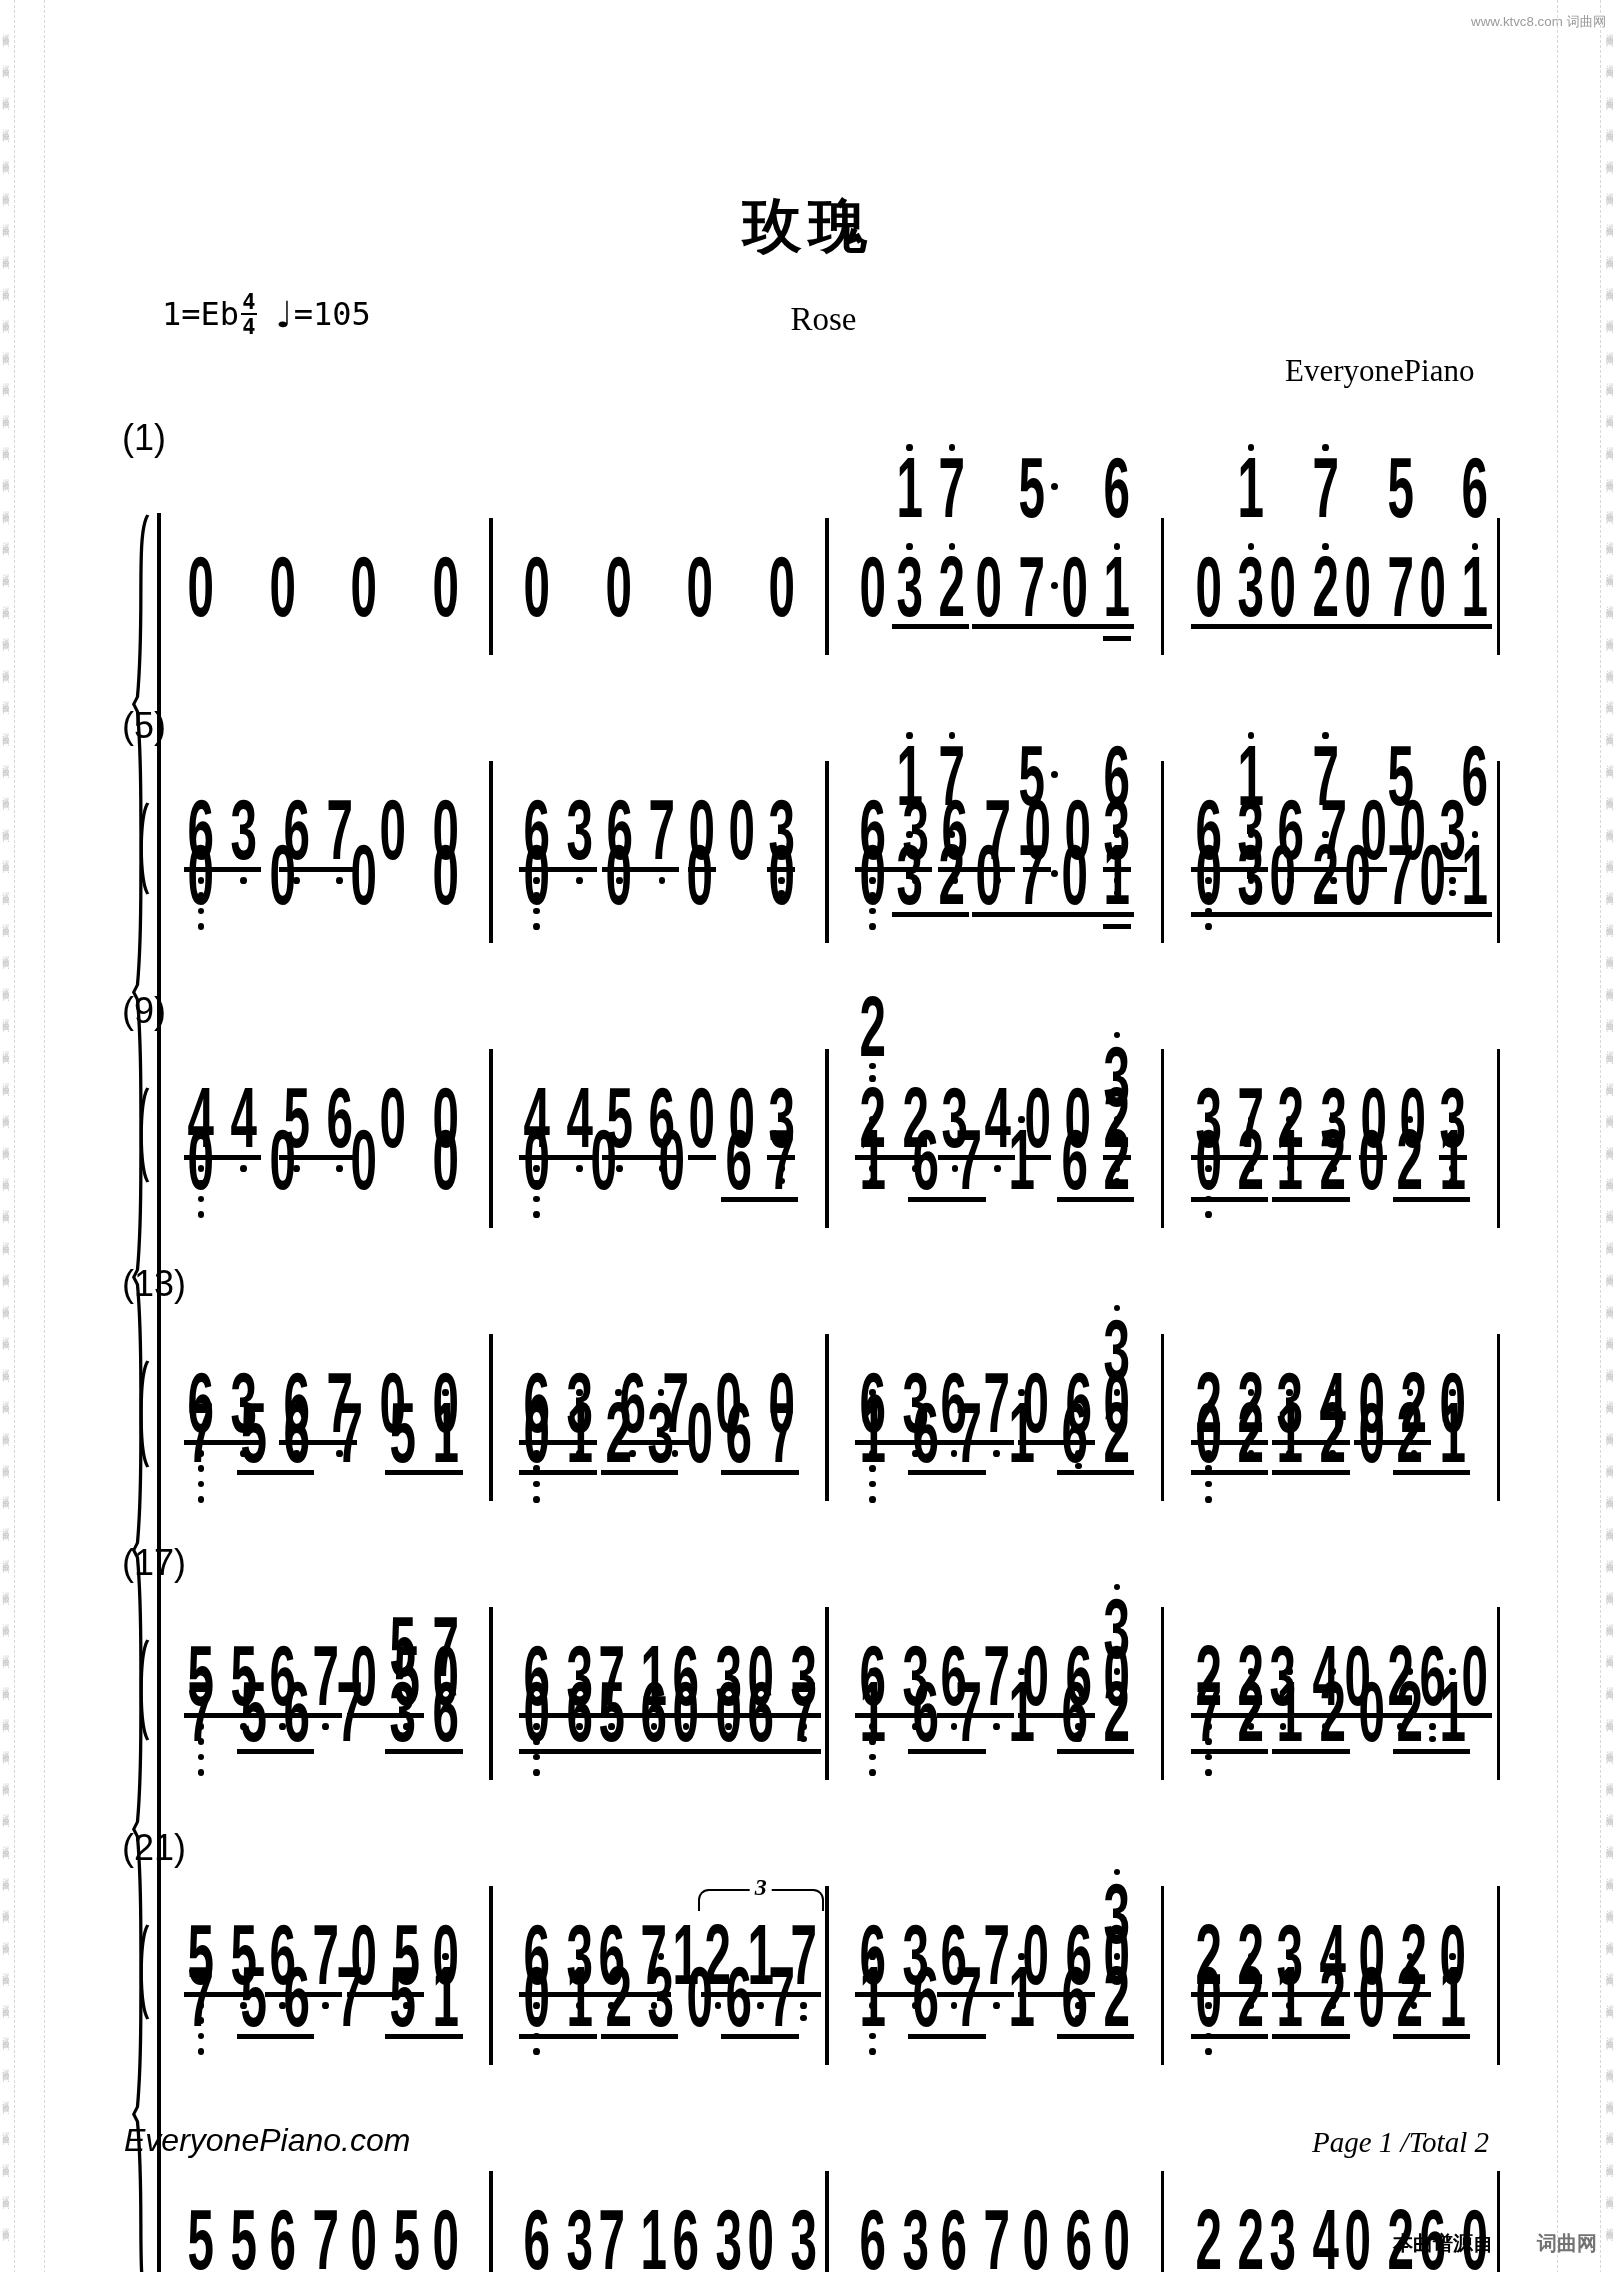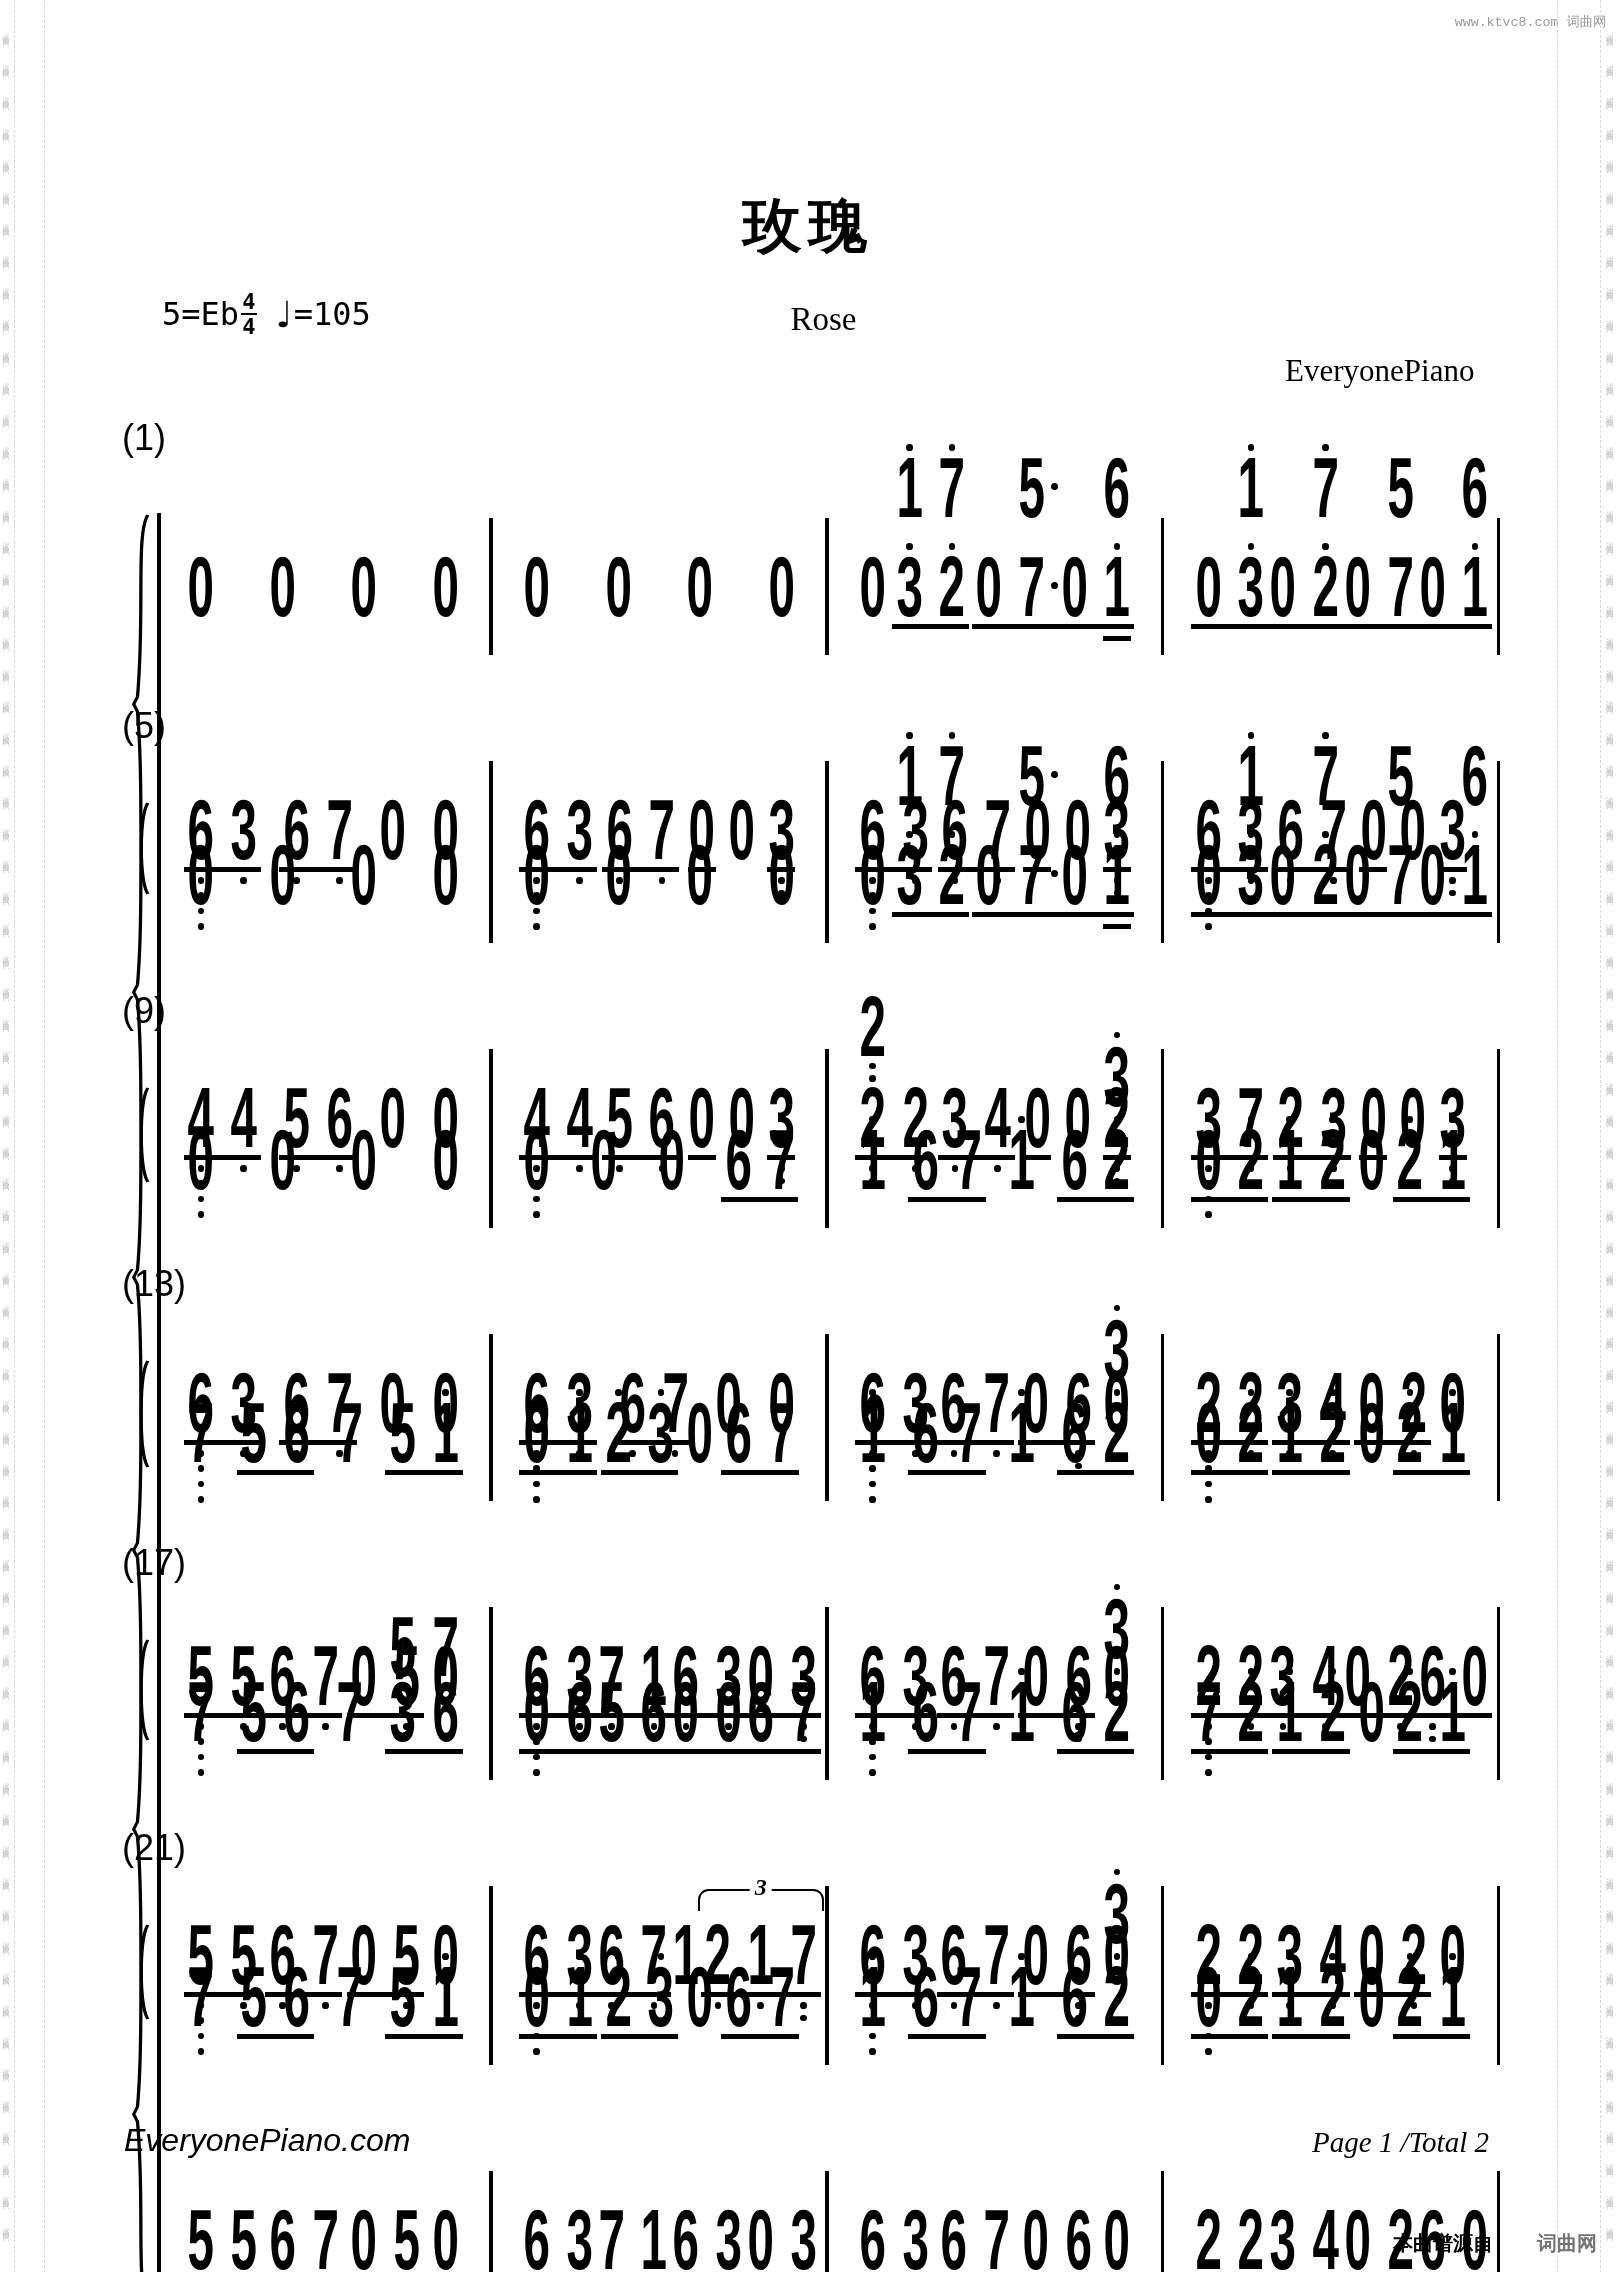--- a/index.html
+++ b/index.html
@@ -15,21 +15,21 @@
   .keyline{position:absolute;left:162px;top:290px;display:flex;align-items:center;
            font-family:"DejaVu Sans Mono",monospace;font-size:32px;font-weight:500;}
   .frac{display:inline-flex;flex-direction:column;align-items:center;margin-left:2px;
         font-size:22px;line-height:23px;font-weight:700;}
   .frac .fnum{border-bottom:2.7px solid #000;padding:0 1.3px;}
   .tempo{margin-left:18.6px;display:flex;align-items:center;}
   .noteglyph{font-size:36px;margin-right:1.3px;font-family:"DejaVu Sans",sans-serif;}
   .credit{position:absolute;left:1285px;top:332px;font-family:"Liberation Serif",serif;font-size:31px;margin-top:21px;}
 
   
-  .wm-top{position:absolute;top:13.3px;right:10.7px;font-family:Liberation Mono, monospace;
+  .wm-top{position:absolute;top:13.3px;right:10.7px;font-family:Liberation Sans, sans-serif;
           font-size:13.3px;color:#9a9a9a;}
   .side{position:absolute;top:27px;height:2238px;writing-mode:vertical-rl;text-orientation:upright;
         font-size:8px;line-height:8px;letter-spacing:2.7px;word-spacing:12px;color:#c9c9c9;white-space:nowrap;overflow:hidden;}
   .side.l{left:1.3px;} .side.r{left:1605px;}
   .vdash{position:absolute;top:0;bottom:0;width:0;border-left:1.3px dashed #d8d8d8;}
 
   
   #systems{position:absolute;inset:0;}
   .system{position:absolute;left:157px;width:1343px;height:506px;}
   .snum{position:absolute;left:-35px;top:0;font-size:36px;line-height:39px;font-weight:500;}
@@ -85,21 +85,21 @@
   <div class="side l" id="side-l" style="color: rgb(201, 201, 201);">词曲网 词曲网 词曲网 词曲网 词曲网 词曲网 词曲网 词曲网 词曲网 词曲网 词曲网 词曲网 词曲网 词曲网 词曲网 词曲网 词曲网 词曲网 词曲网 词曲网 词曲网 词曲网 词曲网 词曲网 词曲网 词曲网 词曲网 词曲网 词曲网 词曲网 词曲网 词曲网 词曲网 词曲网 词曲网 词曲网 词曲网 词曲网 词曲网 词曲网 词曲网 词曲网 词曲网 词曲网 词曲网 词曲网 词曲网 词曲网 词曲网 词曲网 词曲网 词曲网 词曲网 词曲网 词曲网 词曲网 词曲网 词曲网 词曲网 词曲网 词曲网 词曲网 词曲网 词曲网 词曲网 词曲网 词曲网 词曲网 词曲网 词曲网 </div>
   <div class="side r" id="side-r" style="color: rgb(201, 201, 201);">词曲网 词曲网 词曲网 词曲网 词曲网 词曲网 词曲网 词曲网 词曲网 词曲网 词曲网 词曲网 词曲网 词曲网 词曲网 词曲网 词曲网 词曲网 词曲网 词曲网 词曲网 词曲网 词曲网 词曲网 词曲网 词曲网 词曲网 词曲网 词曲网 词曲网 词曲网 词曲网 词曲网 词曲网 词曲网 词曲网 词曲网 词曲网 词曲网 词曲网 词曲网 词曲网 词曲网 词曲网 词曲网 词曲网 词曲网 词曲网 词曲网 词曲网 词曲网 词曲网 词曲网 词曲网 词曲网 词曲网 词曲网 词曲网 词曲网 词曲网 词曲网 词曲网 词曲网 词曲网 词曲网 词曲网 词曲网 词曲网 词曲网 词曲网 </div>
   <div class="vdash" style="left:14px"></div>
   <div class="vdash" style="left:44px"></div>
   <div class="vdash" style="left:1557px"></div>
   <div class="vdash" style="left:1600px"></div>
 
   <div class="title">玫瑰</div>
   <div class="subtitle">Rose</div>
   <div class="keyline">
-    <span>5=Eb</span>
+    <span>1=Eb</span>
     <span class="frac">
       <span class="fnum">4</span>
       <span class="fden">4</span>
     </span>
     <span class="tempo">
       <span class="noteglyph">♩</span>
       <span>=105</span>
     </span>
   </div>
   <div class="credit">EveryonePiano</div>

